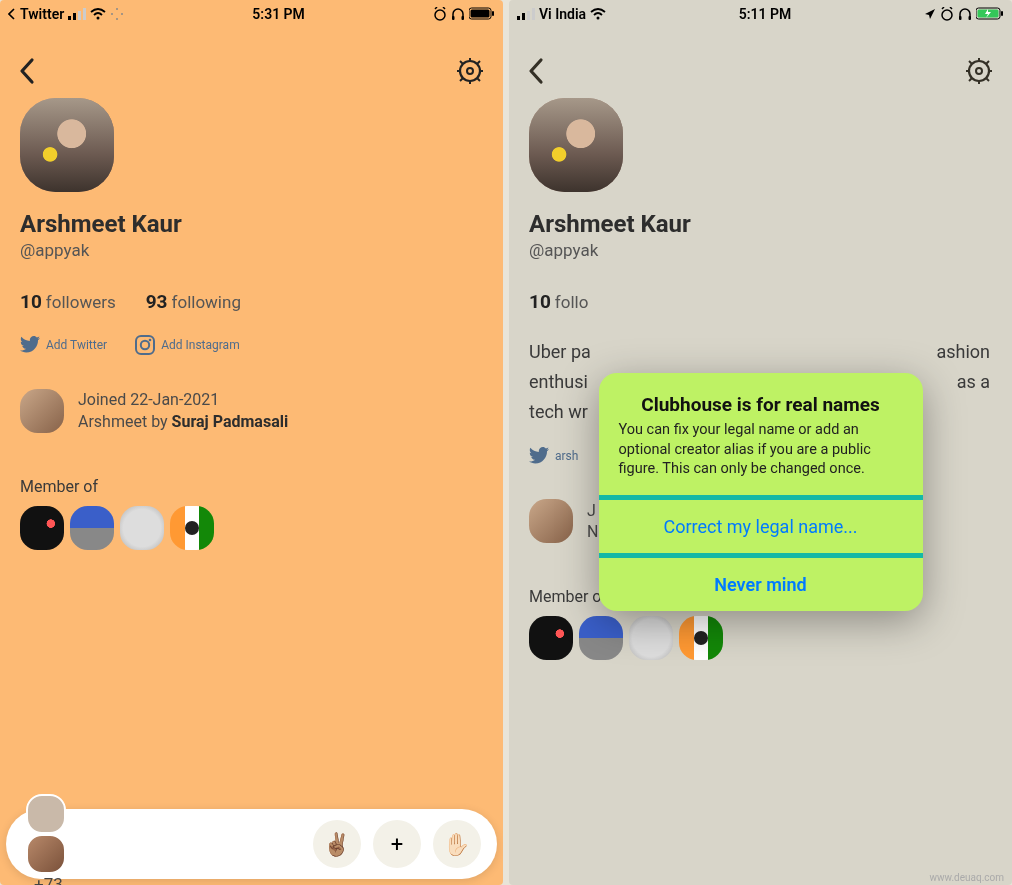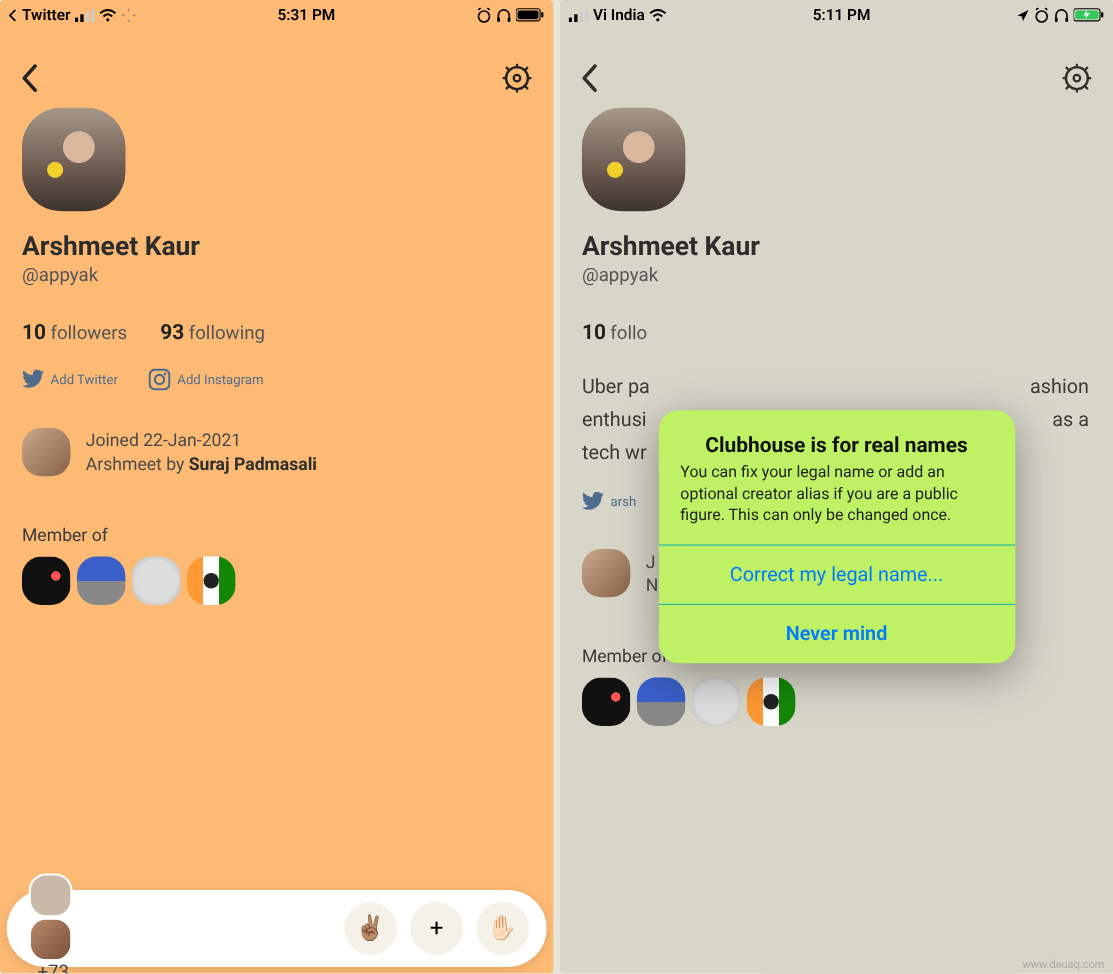--- a/index.html
+++ b/index.html
@@ -75,21 +75,21 @@
   .bb-right { display: flex; gap: 12px; }
   .bb-btn { width: 48px; height: 48px; border-radius: 50%; background:#f3f1e8; display:flex;align-items:center;justify-content:center;font-size:22px;}
   .alert {
     position: absolute; width: 324px; left: 50%; top: 325px; transform: translateX(-50%);
     background: #bef264; border-radius: 18px; overflow: hidden;
     box-shadow: 0 10px 40px rgba(0,0,0,0.35);
     margin-top: 48px;
   }
   .alert-title { font-size: 19px; font-weight: 700; text-align: center; padding: 20px 20px 4px; color:#111;}
   .alert-body { font-size: 14.5px; padding: 0 20px 16px; color:#222; line-height:1.35;}
-  .alert-btn { border-top: 1px solid #14b8a6; text-align: center; padding: 16px 0; font-size: 18px; color: #007aff; }
+  .alert-btn { border-top: 5px solid #14b8a6; text-align: center; padding: 16px 0; font-size: 18px; color: #007aff; }
   .alert-btn.bold { font-weight: 600; }
 
   .watermark{position:absolute;bottom:2px;right:8px;font-size:10px;color:#aaa;z-index:99;}
 </style>
 </head>
 <body>
 
 <div class="container">
 
   <div class="phone">

